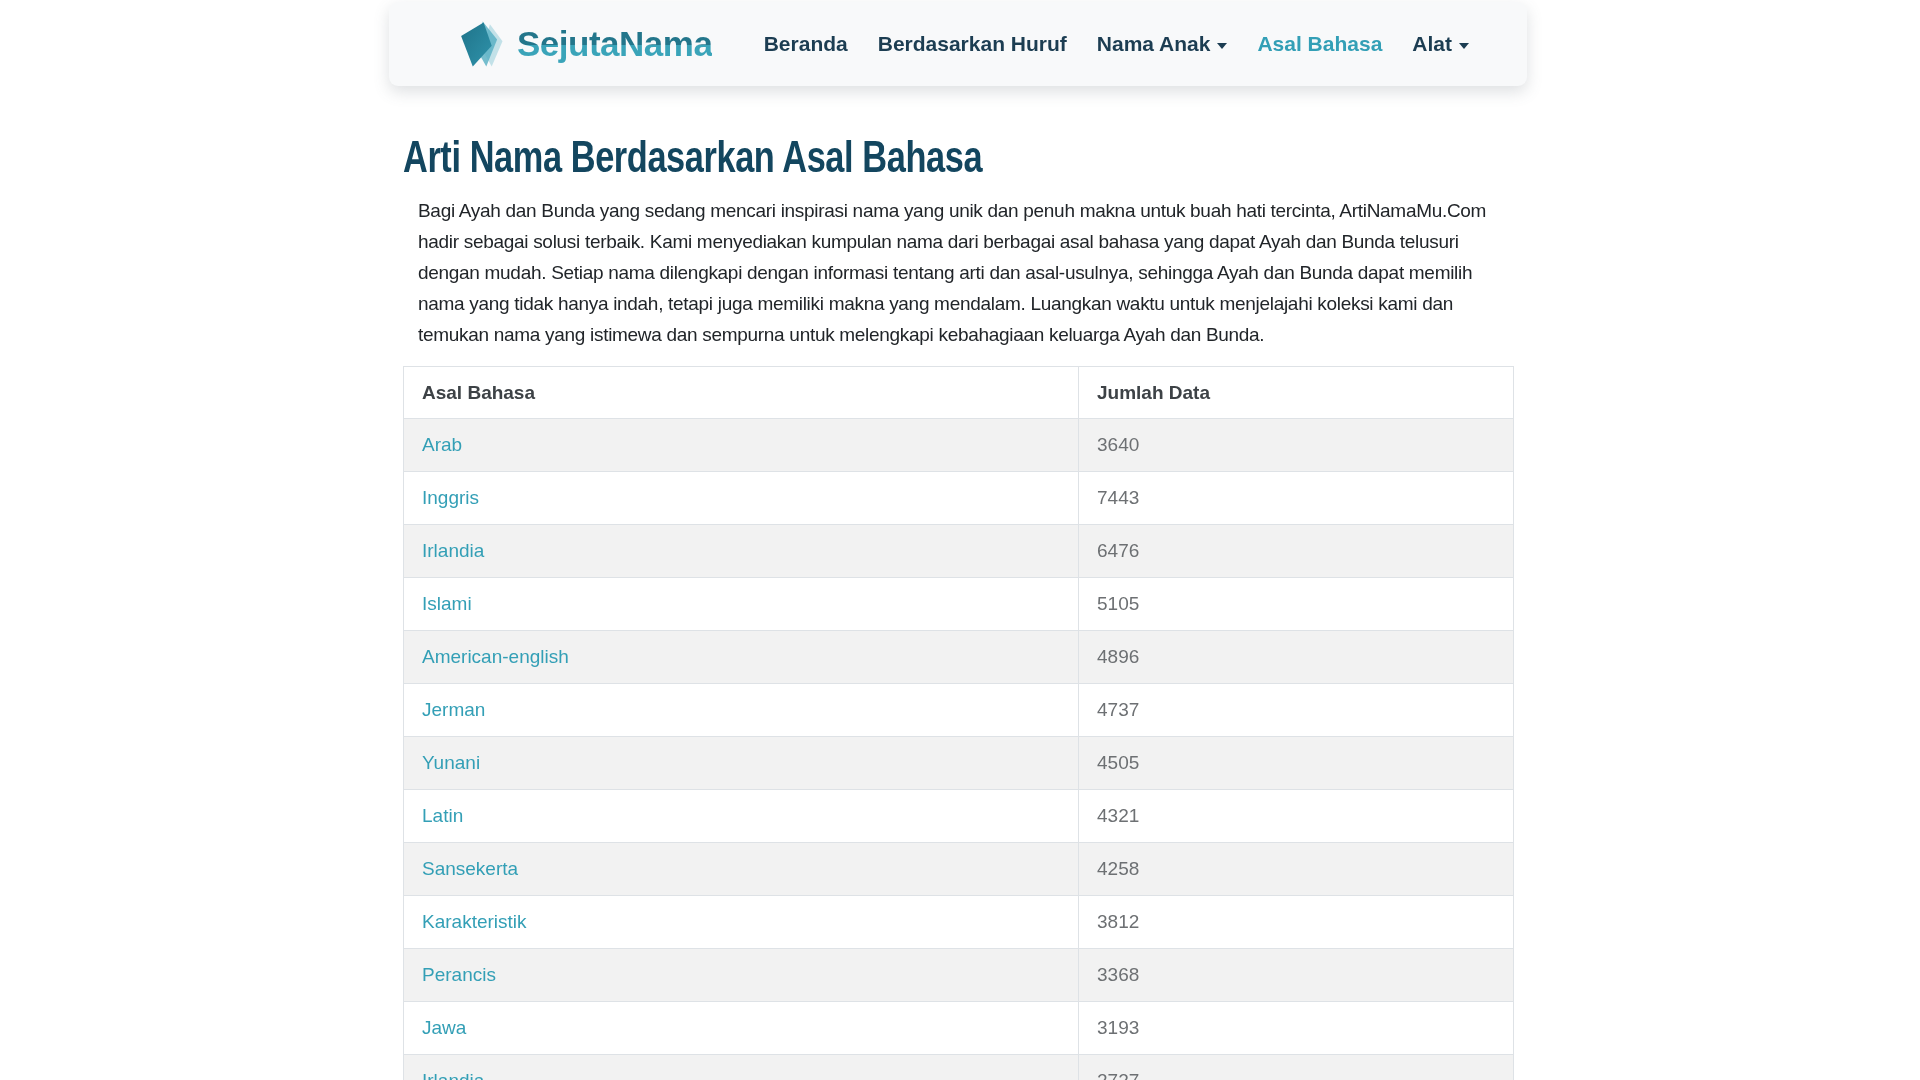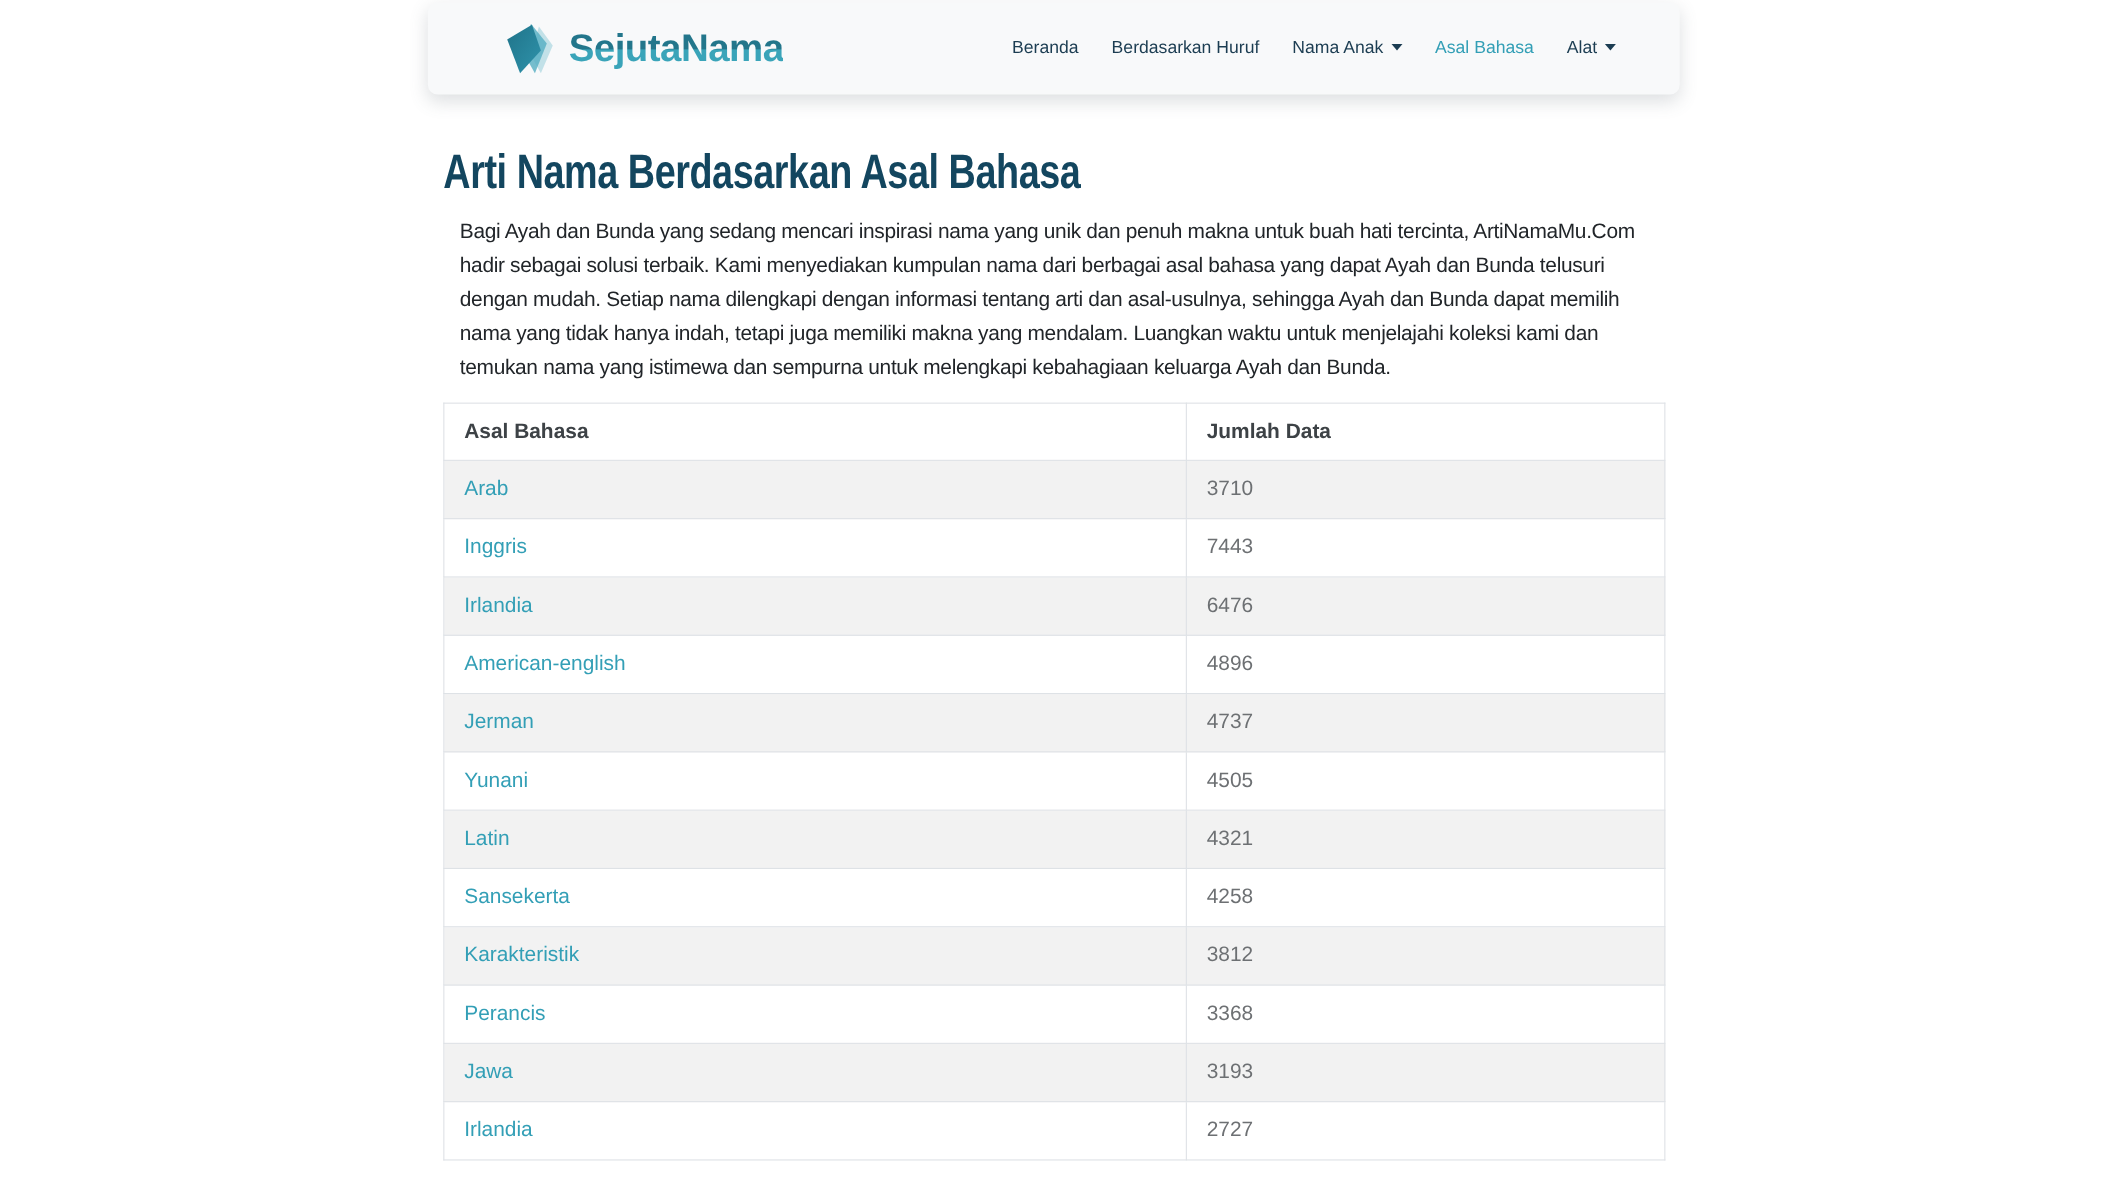--- a/index.html
+++ b/index.html
@@ -26,21 +26,21 @@
   .brand{display:flex;align-items:center;gap:10px;text-decoration:none;cursor:pointer;}
   .brand-icon svg{display:block;}
   .brand-text{
     font-size:35px;font-weight:800;letter-spacing:-0.5px;
     color:var(--logo_dark);
     background:linear-gradient(180deg,var(--logo_dark) 0%,var(--logo_dark) 52%,var(--logo_light) 52%,var(--logo_light) 100%);
     -webkit-background-clip:text;background-clip:text;-webkit-text-fill-color:transparent;
   }
   .menu{display:flex;align-items:center;gap:30px;}
   .nav-link{
-    font-size:16px;font-weight:400;color:var(--navy);
+    font-size:21px;font-weight:700;color:var(--navy);
     text-decoration:none;cursor:pointer;white-space:nowrap;
   }
   .nav-link.active{color:var(--accent);}
   .caret{
     display:inline-block;width:0;height:0;margin-left:7px;
     border-left:5px solid transparent;border-right:5px solid transparent;
     border-top:6px solid currentColor;vertical-align:2px;
   }
 
   
@@ -103,29 +103,33 @@
   <table class="lang-table">
     <thead>
       <tr>
         <th>Asal Bahasa</th>
         <th>Jumlah Data</th>
       </tr>
     </thead>
     <tbody>
         <tr>
           <td><a class="lang-link">Arab</a></td>
-          <td class="count-cell">3710</td>
+          <td class="count-cell">3640</td>
         </tr>
         <tr>
           <td><a class="lang-link">Inggris</a></td>
           <td class="count-cell">7443</td>
         </tr>
         <tr>
           <td><a class="lang-link">Irlandia</a></td>
           <td class="count-cell">6476</td>
+        </tr>
+        <tr>
+          <td><a class="lang-link">Islami</a></td>
+          <td class="count-cell">5105</td>
         </tr>
         <tr>
           <td><a class="lang-link">American-english</a></td>
           <td class="count-cell">4896</td>
         </tr>
         <tr>
           <td><a class="lang-link">Jerman</a></td>
           <td class="count-cell">4737</td>
         </tr>
         <tr>

